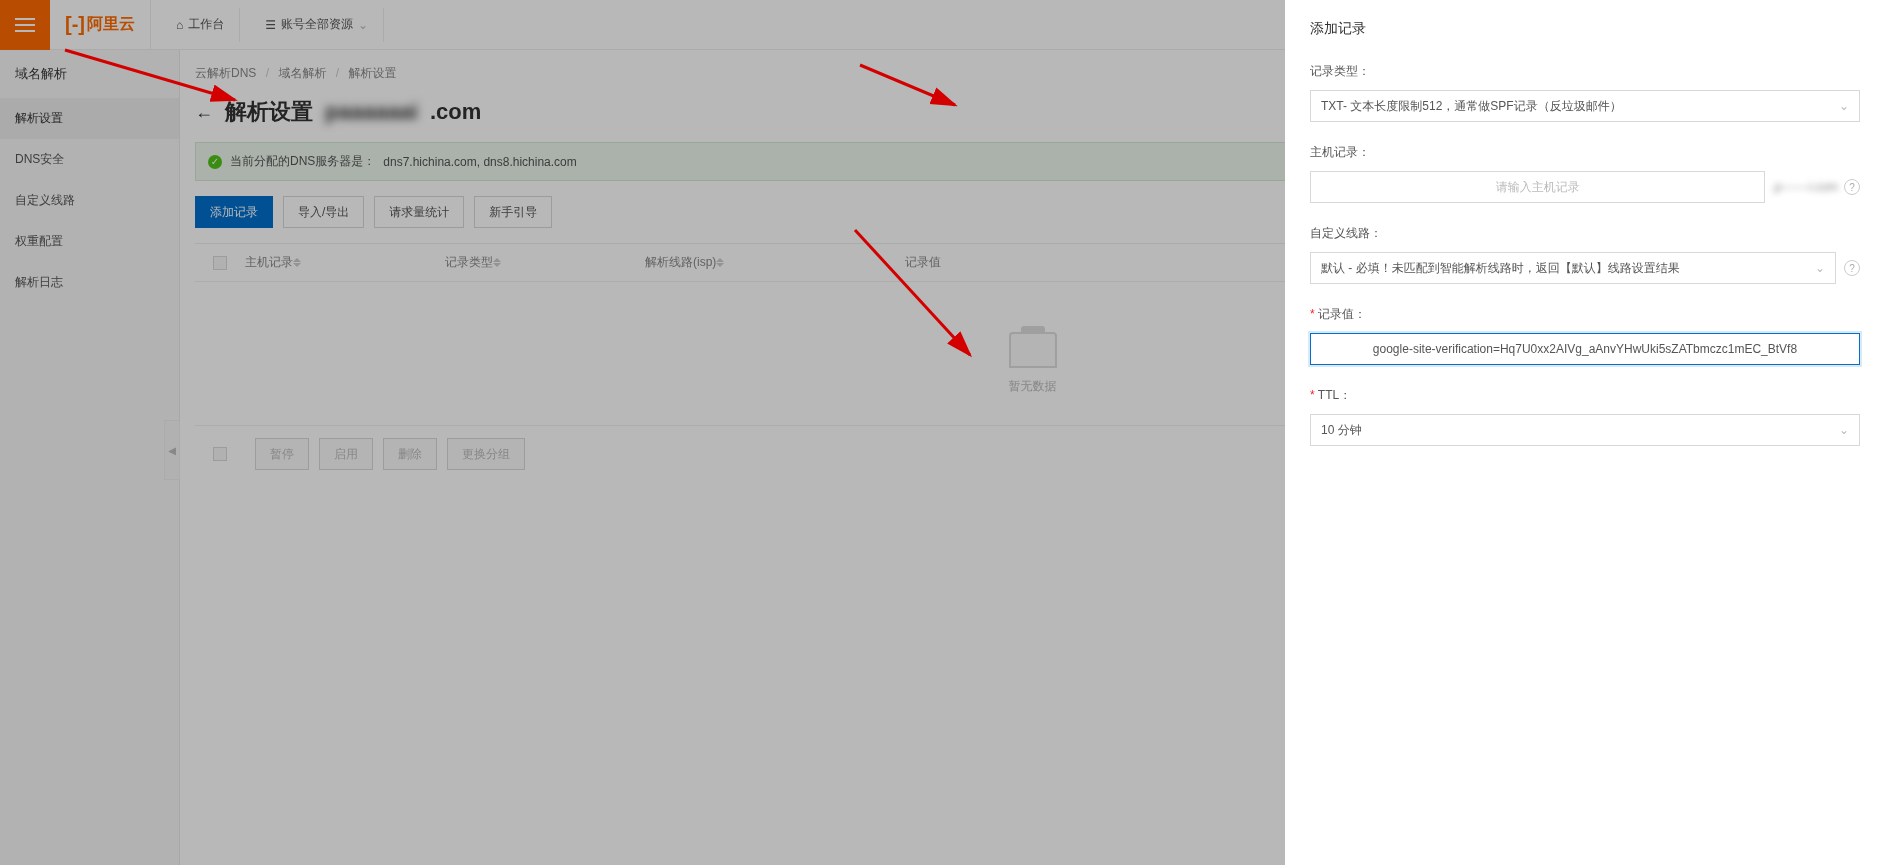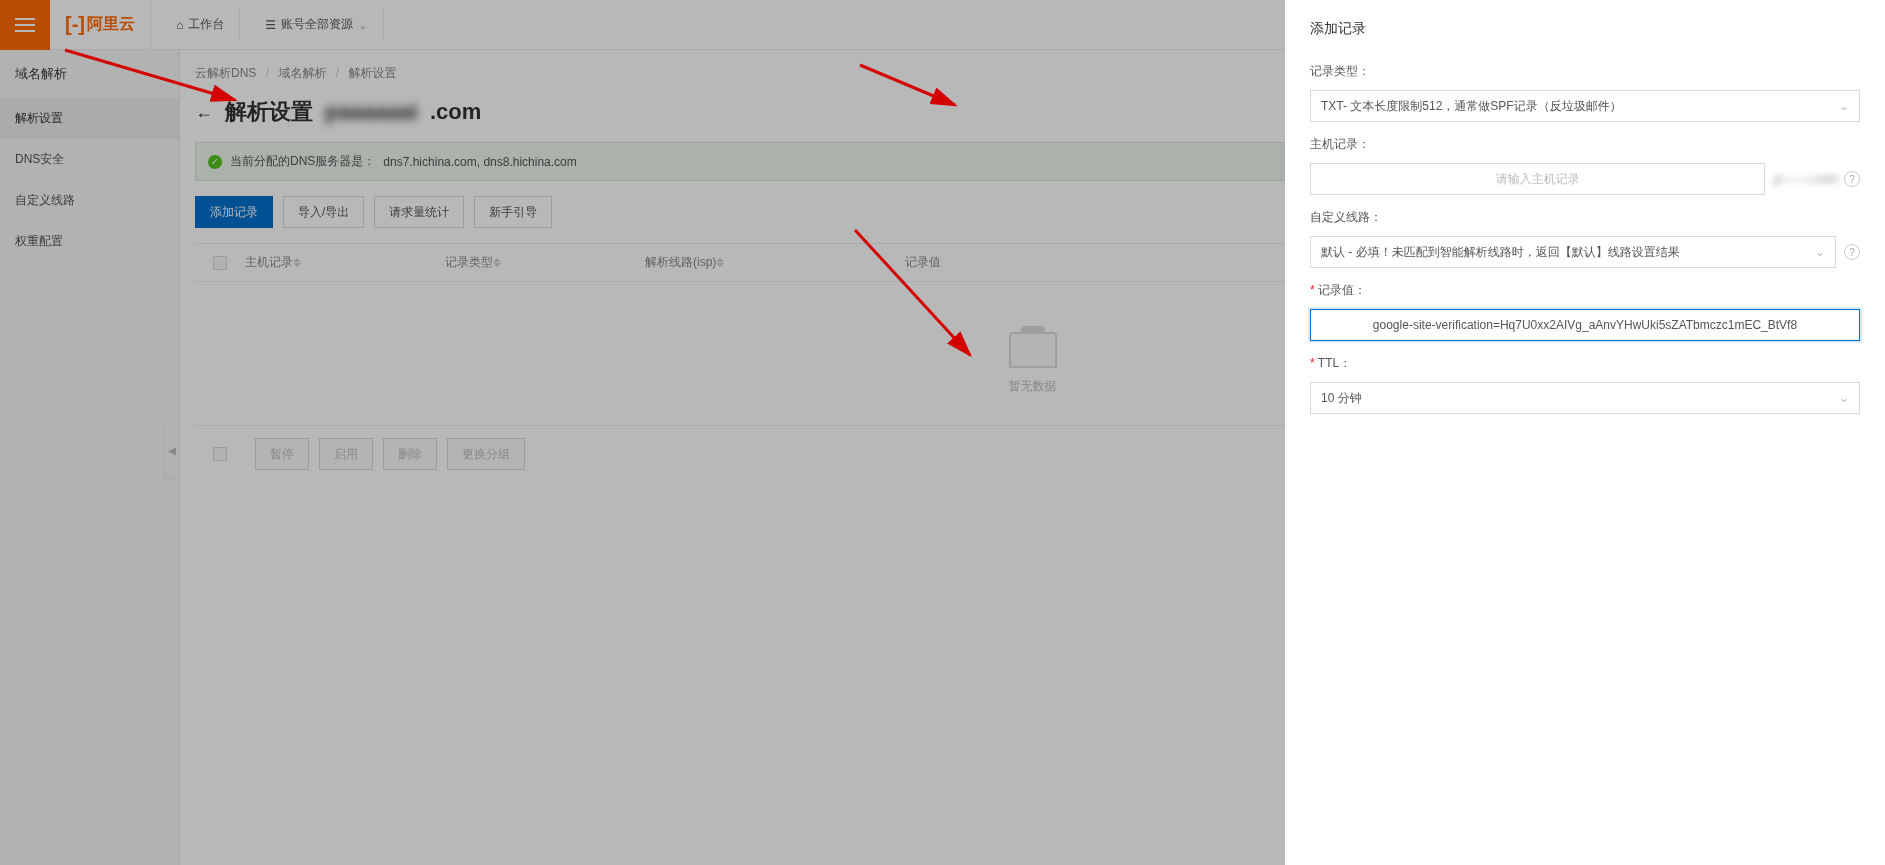--- a/index.html
+++ b/index.html
@@ -63,21 +63,21 @@
 .btn.disabled { color: #bbb; cursor: not-allowed; background: #fafafa; }
 
 .collapse-handle { position: absolute; right: -1px; top: 370px; width: 16px; height: 60px; background: #f5f5f5; border: 1px solid #eee; display: flex; align-items: center; justify-content: center; color: #bbb; font-size: 10px; }
 
 
 .mask { position: absolute; inset: 0; background: rgba(0,0,0,0.28); }
 
 
 .drawer { position: absolute; top: 0; right: 0; width: 600px; height: 100%; background: #fff; padding: 20px 25px; overflow-y: auto; }
 .drawer-title { font-size: 14px; color: #333; margin-bottom: 25px; }
-.form-group { margin-bottom: 14px; }
+.form-group { margin-bottom: 22px; }
 .form-label { font-size: 12px; color: #555; margin-bottom: 10px; display: block; }
 .required::before { content: "* "; color: #f5222d; }
 .form-select, .form-input { width: 100%; height: 32px; border: 1px solid #d9d9d9; padding: 0 10px; font-size: 12px; color: #555; background: #fff; position: relative; display: flex; align-items: center; text-align: center; }
 .form-select { justify-content: space-between; cursor: pointer; }
 .form-select .placeholder, .form-input::placeholder { color: #bbb; }
 .form-select .caret { color: #bbb; }
 .form-input { outline: none; }
 .form-input.focused { border-color: #0070cc; box-shadow: 0 0 0 2px rgba(0,112,204,0.15); }
 .host-row { display: flex; align-items: center; gap: 6px; }
 .host-row .form-input { flex: 1; }
@@ -110,20 +110,21 @@
     <span style="margin-left:5px;color:#bbb;">⌄</span>
   </div>
 </div>
 
 <div class="sidebar">
   <div class="sidebar-title">域名解析</div>
   <div class="sidebar-item active">解析设置</div>
   <div class="sidebar-item">DNS安全</div>
   <div class="sidebar-item">自定义线路</div>
   <div class="sidebar-item">权重配置</div>
+  <div class="sidebar-item">解析日志</div>
   <div class="collapse-handle">◀</div>
 </div>
 
 <div class="main">
   <div class="breadcrumb">
     <a>云解析DNS</a>
     <span class="sep">/</span>
     <a>域名解析</a>
     <span class="sep">/</span>
     <span>解析设置</span>

